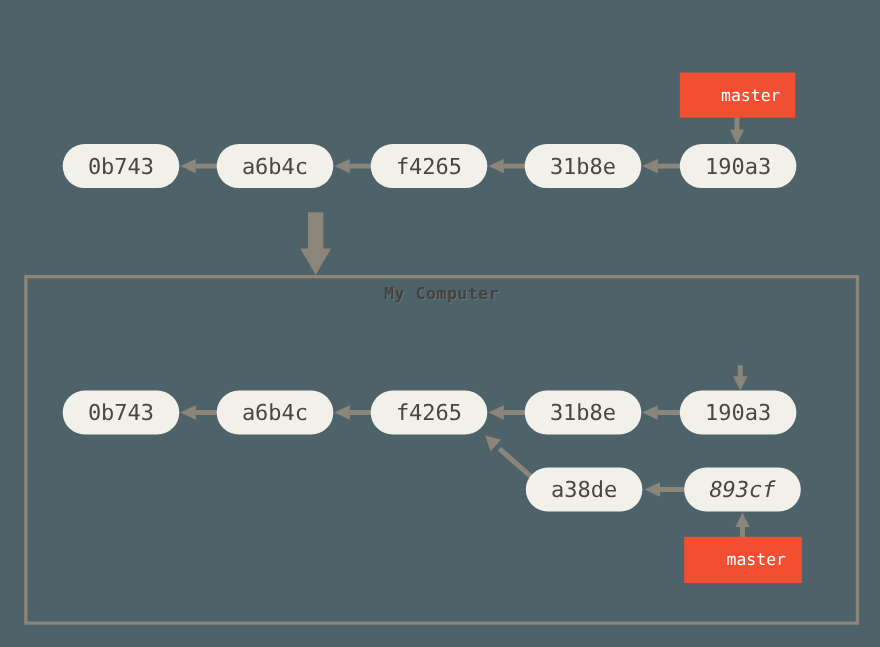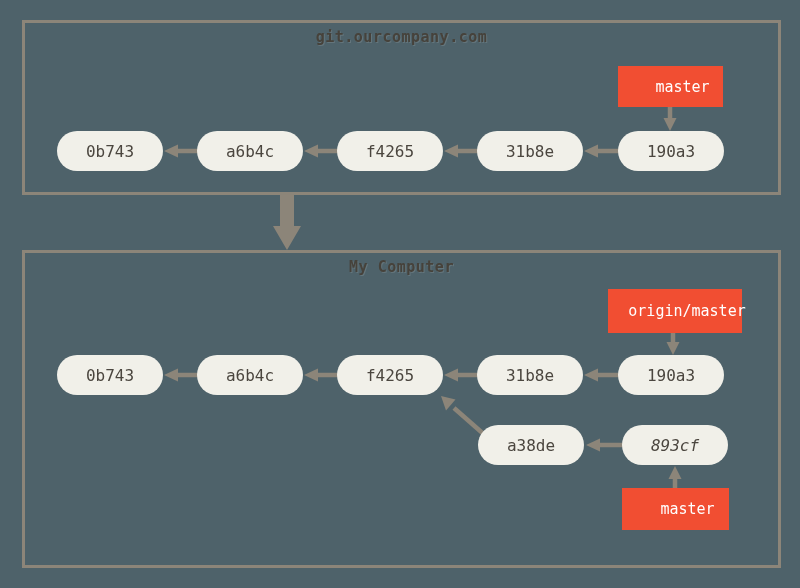--- a/index.html
+++ b/index.html
@@ -35,21 +35,21 @@
     color:var(--title-text);
     letter-spacing:0.5px;
     text-shadow:1px 1px 0 rgba(255,255,255,0.12);
   }
   .commit{
     position:absolute;
     width:106px;height:40px;
     background:var(--node-fill);
     border-radius:20px;
     display:flex;align-items:center;justify-content:center;
-    font-size:16px;
+    font-size:20px;
     color:var(--node-text);
     z-index:3;
   }
   .branch-label{
     position:absolute;
     background:var(--branch-bg);
     color:var(--branch-text);
     display:flex;align-items:center;justify-content:center;
     font-size:15px;
     z-index:3;
@@ -131,23 +131,20 @@
           <polygon points="673,355 666.5,342 679.5,342" stroke="none"></polygon>
       </g>
 
       <g>
         <line x1="675" y1="489" x2="675" y2="478"></line>
           <polygon points="675,466 668.5,479 681.5,479" stroke="none"></polygon>
       </g>
     </g>
   </svg>
 
-  <div class="box" style="left:22px;top:20px;width:759px;height:175px;">
-    <div class="box-title">git.ourcompany.com</div>
-  </div>
 
   <div class="commit" style="left:57px;top:131px;">0b743</div>
   <div class="commit" style="left:197px;top:131px;">a6b4c</div>
   <div class="commit" style="left:337px;top:131px;">f4265</div>
   <div class="commit" style="left:477px;top:131px;">31b8e</div>
   <div class="commit" style="left:618px;top:131px;">190a3</div>
 
   <div class="branch-label" style="left:618px;top:66px;width:105px;height:41px;">master</div>
 
 
@@ -157,16 +154,15 @@
 
   <div class="commit" style="left:57px;top:355px;">0b743</div>
   <div class="commit" style="left:197px;top:355px;">a6b4c</div>
   <div class="commit" style="left:337px;top:355px;">f4265</div>
   <div class="commit" style="left:477px;top:355px;">31b8e</div>
   <div class="commit" style="left:618px;top:355px;">190a3</div>
 
   <div class="commit" style="left:478px;top:425px;text-align:right;">a38de</div>
   <div class="commit" style="left:622px;top:425px;font-style:italic;">893cf</div>
 
-  <div class="branch-label" style="left:608px;top:289px;width:134px;height:44px;">origin/master</div>
   <div class="branch-label" style="left:622px;top:488px;width:107px;height:42px;">master</div>
 
 </div>
 
 </body></html>

